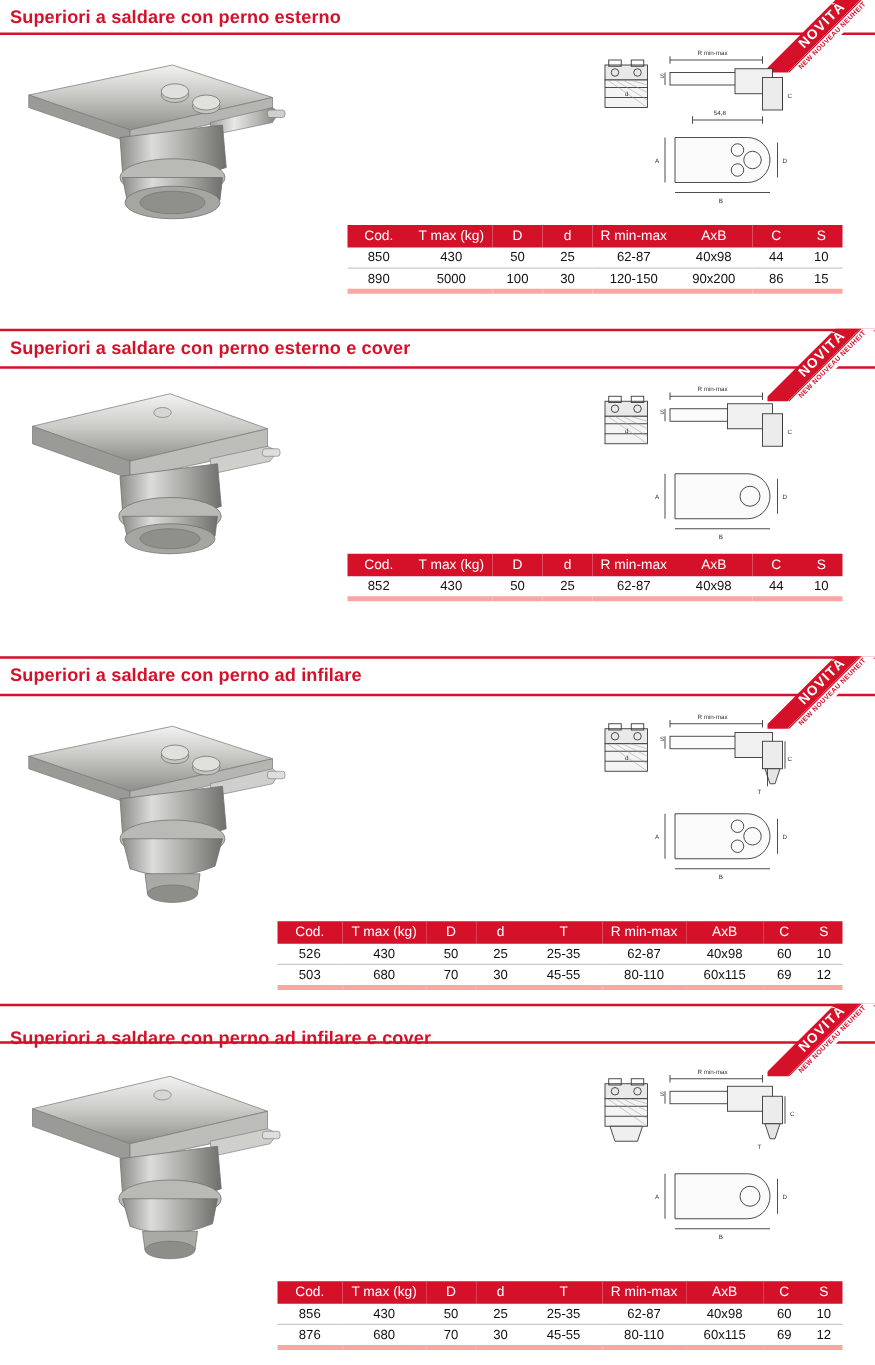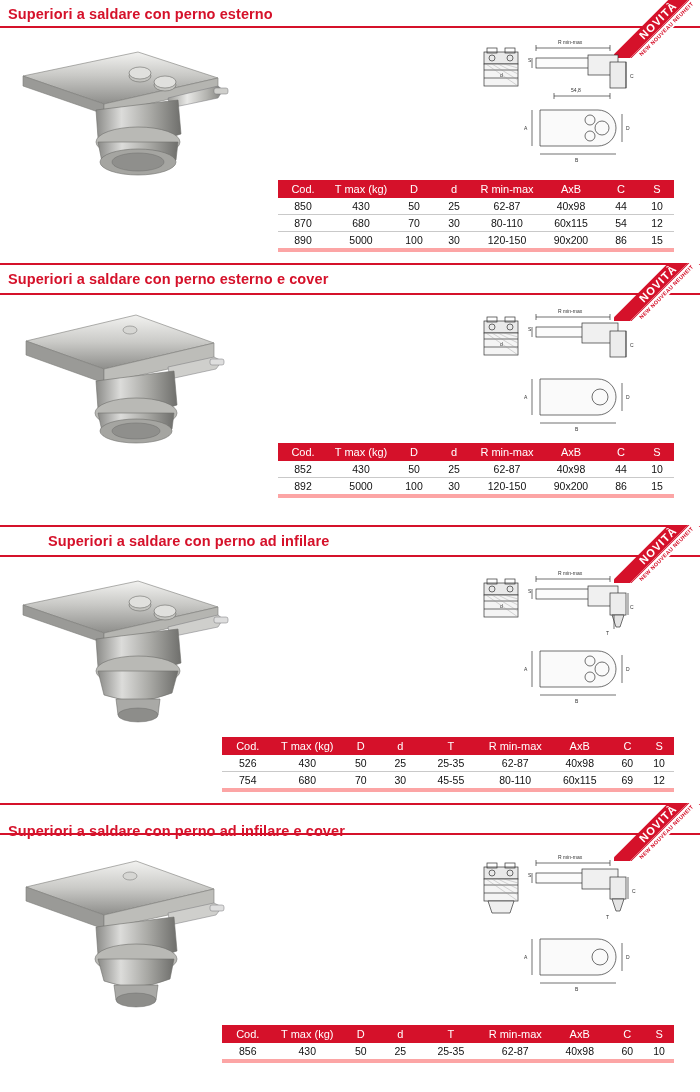--- a/index.html
+++ b/index.html
@@ -184,30 +184,20 @@
       <tbody>
         <tr>
           <td>850</td>
           <td>430</td>
           <td>50</td>
           <td>25</td>
           <td>62-87</td>
           <td>40x98</td>
           <td>44</td>
           <td>10</td>
-        </tr>
-        <tr>
-          <td>870</td>
-          <td>680</td>
-          <td>70</td>
-          <td>30</td>
-          <td>80-110</td>
-          <td>60x115</td>
-          <td>54</td>
-          <td>12</td>
         </tr>
         <tr>
           <td>890</td>
           <td>5000</td>
           <td>100</td>
           <td>30</td>
           <td>120-150</td>
           <td>90x200</td>
           <td>86</td>
           <td>15</td>
@@ -315,37 +305,27 @@
         <tr>
           <td>852</td>
           <td>430</td>
           <td>50</td>
           <td>25</td>
           <td>62-87</td>
           <td>40x98</td>
           <td>44</td>
           <td>10</td>
         </tr>
-        <tr>
-          <td>892</td>
-          <td>5000</td>
-          <td>100</td>
-          <td>30</td>
-          <td>120-150</td>
-          <td>90x200</td>
-          <td>86</td>
-          <td>15</td>
-        </tr>
       </tbody>
     </table>
   </div>
 
   <div class="section" style="position:absolute;top:525px;left:0;width:700px;height:278px;">
     <div class="rule" style="position:absolute;top:0;left:0;width:700px;"></div>
-    <div class="sec-title" style="padding-top:8px;margin-left:40px;">Superiori a saldare con perno ad infilare</div>
+    <div class="sec-title" style="padding-top:8px;">Superiori a saldare con perno ad infilare</div>
     <div class="rule" style="position:absolute;top:30px;left:0;width:700px;"></div>
 
     <div class="ribbon-wrap">
       <div class="ribbon">
         <div class="band">
           <div class="b1">NOVITÀ</div>
           <div class="b2">NEW  NOUVEAU  NEUHEIT</div>
         </div>
       </div>
     </div>
@@ -444,21 +424,21 @@
           <td>430</td>
           <td>50</td>
           <td>25</td>
           <td>25-35</td>
           <td>62-87</td>
           <td>40x98</td>
           <td>60</td>
           <td>10</td>
         </tr>
         <tr>
-          <td>754</td>
+          <td>503</td>
           <td>680</td>
           <td>70</td>
           <td>30</td>
           <td>45-55</td>
           <td>80-110</td>
           <td>60x115</td>
           <td>69</td>
           <td>12</td>
         </tr>
       </tbody>
@@ -565,17 +545,28 @@
           <td>856</td>
           <td>430</td>
           <td>50</td>
           <td>25</td>
           <td>25-35</td>
           <td>62-87</td>
           <td>40x98</td>
           <td>60</td>
           <td>10</td>
         </tr>
+        <tr>
+          <td>876</td>
+          <td>680</td>
+          <td>70</td>
+          <td>30</td>
+          <td>45-55</td>
+          <td>80-110</td>
+          <td>60x115</td>
+          <td>69</td>
+          <td>12</td>
+        </tr>
       </tbody>
     </table>
   </div>
 
 </div>
 
 </body></html>

